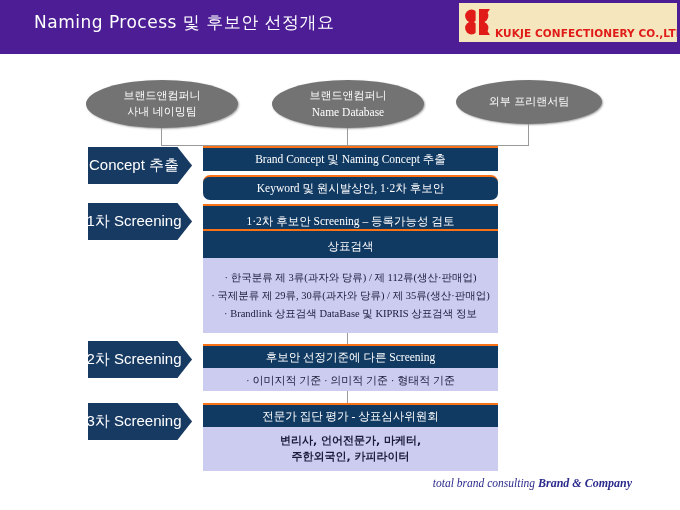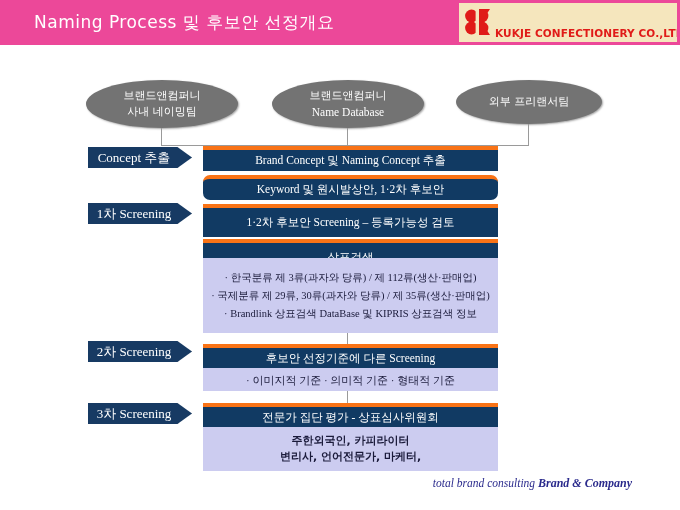--- a/index.html
+++ b/index.html
@@ -4,22 +4,22 @@
 <style>
   html,body{margin:0;padding:0;}
   body{
     width:680px;height:510px;background:#ffffff;
     font-family:"Liberation Serif","DejaVu Serif",serif;
     overflow:hidden;position:relative;
   }
 
   
   #header{
-    position:absolute;left:0;top:0;width:680px;height:45px;
-    background:#ec4899;
+    position:absolute;left:0;top:0;width:680px;height:54px;
+    background:#4c1d95;
   }
   #header-title{
     position:absolute;left:34px;top:11px;
     color:#ffffff;font-size:17px;letter-spacing:.5px;
     font-family:"DejaVu Sans","Liberation Sans",sans-serif;
     white-space:nowrap;
   }
   #logo{
     position:absolute;right:3px;top:3px;width:218px;height:39px;
     background:#f5e6bd;overflow:hidden;
@@ -54,35 +54,35 @@
   .ellipse .l2.serif{font-family:"Liberation Serif","DejaVu Serif",serif;font-size:11.5px;}
   #ell-0{left:86px;top:80px;width:152px;height:48px;}
   #ell-1{left:272px;top:80px;width:152px;height:48px;}
   #ell-2{left:456px;top:80px;width:146px;height:44px;}
 
   
   .conn{position:absolute;background:#9a9a9a;}
 
   
   .stage{
-    position:absolute;height:21px;width:104px;background:#173a63;
-    color:#ffffff;font-size:13px;
+    position:absolute;height:37px;width:104px;background:#173a63;
+    color:#ffffff;font-size:15px;
     display:flex;align-items:center;justify-content:center;
     clip-path:polygon(0 0, 86% 0, 100% 50%, 86% 100%, 0 100%);
     box-shadow:1px 1px 2px rgba(0,0,0,.3);
-    font-family:Liberation Serif, serif;
+    font-family:Liberation Sans, sans-serif;
     white-space:nowrap;padding-right:12px;box-sizing:border-box;
   }
 
   
   .dark-box{
     position:absolute;left:203px;width:295px;background:#113a63;
     color:#ffffff;text-align:center;
     display:flex;align-items:center;justify-content:center;
-    border-top:4px solid #f97316;
+    border-top:2px solid #f97316;
     font-size:11.5px;white-space:nowrap;
     font-family:"Liberation Serif","DejaVu Serif",serif;
     box-sizing:border-box;
   }
   .light-box{
     position:absolute;left:203px;width:295px;background:#ccccf0;
     color:#1a1a3a;text-align:center;
     display:flex;flex-direction:column;align-items:center;justify-content:center;
     font-size:10.5px;box-sizing:border-box;
     font-family:"Liberation Serif","DejaVu Serif",serif;
@@ -158,21 +158,21 @@
 </div>
 
 <div class="dark-box" style="top:175px;height:25px;border-radius:7px;">
   <span>Keyword 및 원시발상안, 1·2차 후보안</span>
 </div>
 
 <div class="dark-box" style="top:204px;height:33px;">
   <span>1·2차 후보안 Screening – 등록가능성 검토</span>
 </div>
 
-<div class="dark-box" style="top:239px;height:32px;">
+<div class="dark-box" style="top:229px;height:32px;">
   <span>상표검색</span>
 </div>
 
 <div class="light-box" style="top:258px;height:75px;">
   <div class="row">· 한국분류 제 3류(과자와 당류) / 제  112류(생산·판매업)</div>
   <div class="row">· 국제분류 제 29류, 30류(과자와 당류) / 제 35류(생산·판매업)</div>
   <div class="row">· Brandlink 상표검색  DataBase 및 KIPRIS 상표검색 정보</div>
 </div>
 
 <div class="dark-box" style="top:344px;height:24px;">
@@ -181,19 +181,19 @@
 
 <div class="light-box crit" style="top:368px;height:23px;">
   <div class="row">· 이미지적 기준   · 의미적 기준   · 형태적 기준</div>
 </div>
 
 <div class="dark-box" style="top:403px;height:24px;">
   <span>전문가 집단 평가 - 상표심사위원회</span>
 </div>
 
 <div class="light-box bold" style="top:427px;height:44px;">
+  <div class="row">변리사, 언어전문가, 마케터,</div>
   <div class="row">주한외국인, 카피라이터</div>
-  <div class="row">변리사, 언어전문가, 마케터,</div>
 </div>
 
 <div id="footer">
   <span>total brand consulting </span><b>Brand &amp; Company</b>
 </div>
 
 </body></html>

